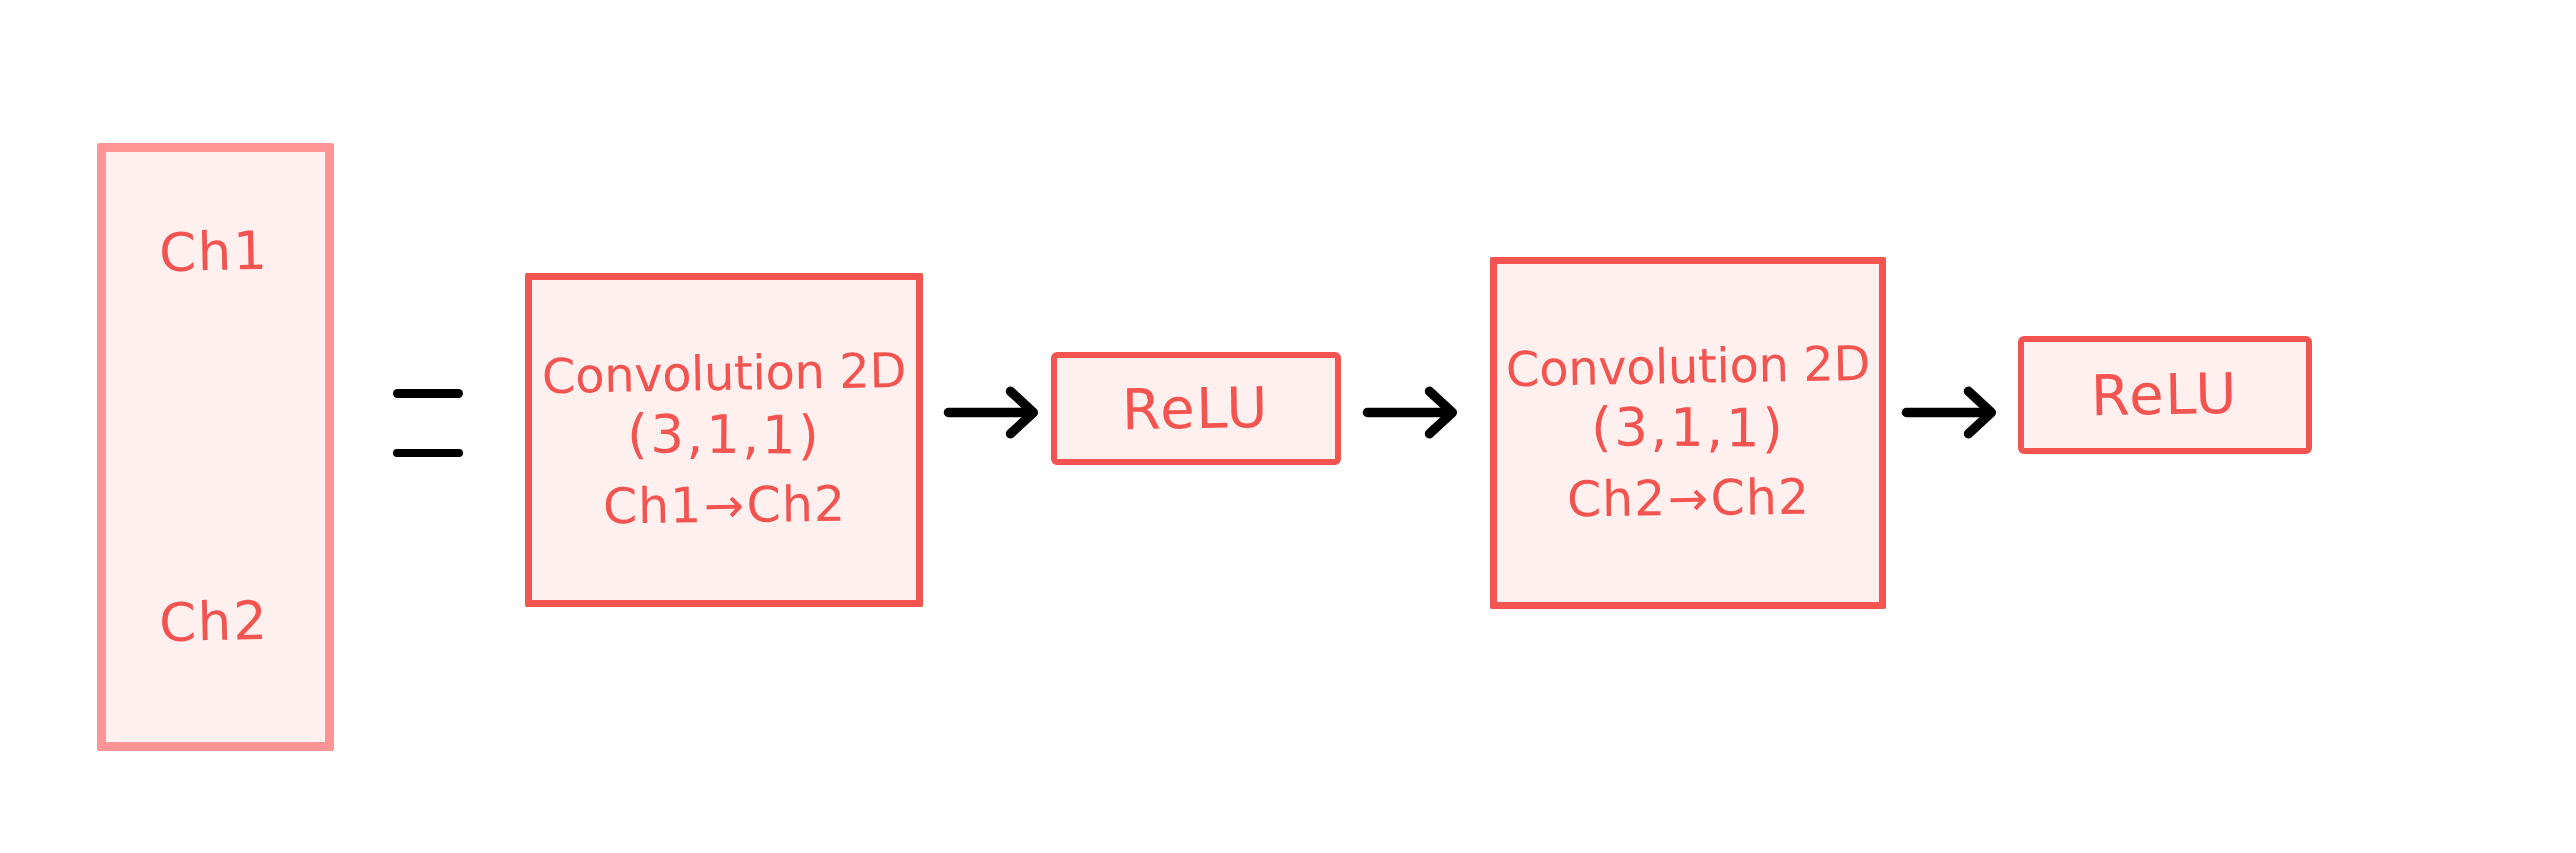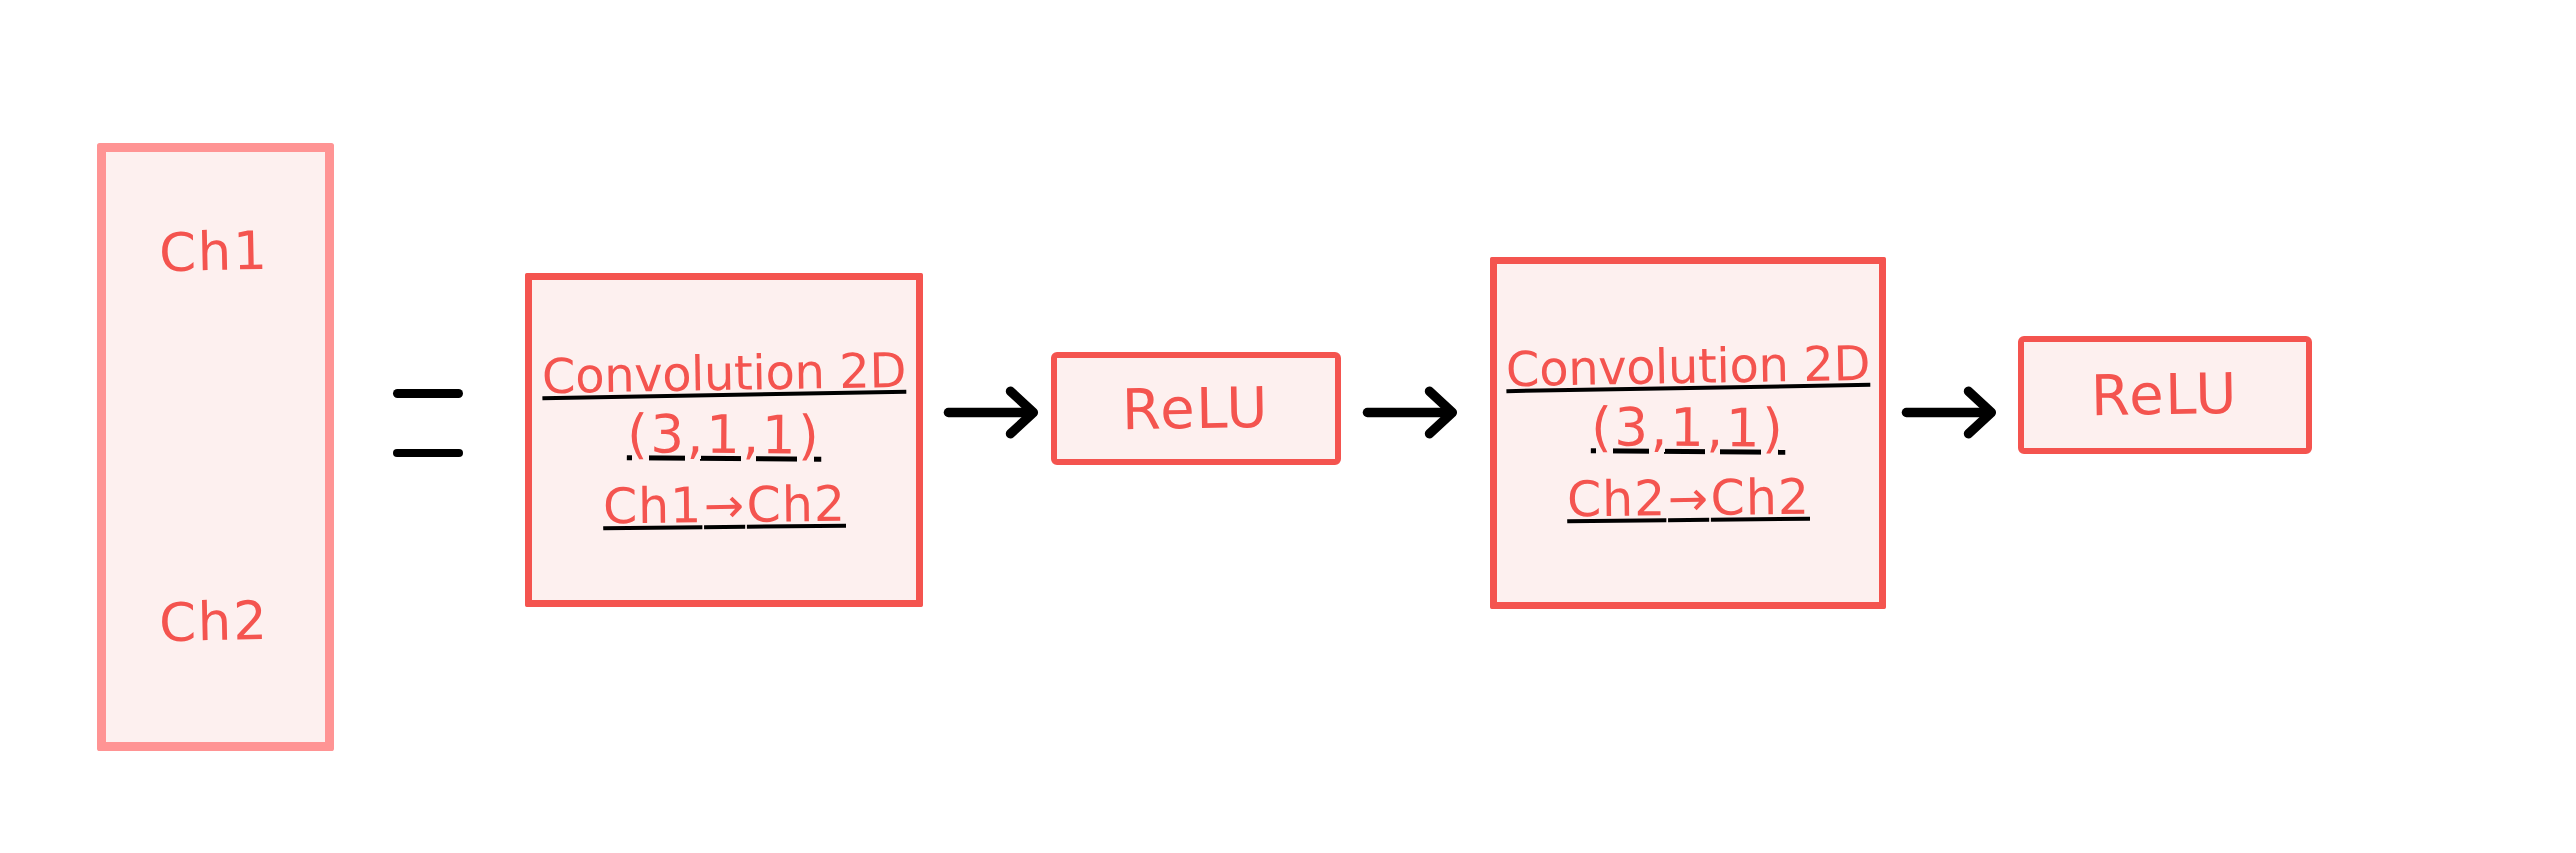--- a/index.html
+++ b/index.html
@@ -48,21 +48,20 @@
     transform: rotate(-1.2deg);
   }
   .ch-top { margin: 73px 0 0 53px; }
   .ch-bottom { margin: 0 0 94px 53px; }
 
   
   .box-conv {
     border: 7.7px solid #F4544F;
     border-radius: 1.7px;
     padding: 12px 15px;
-    text-decoration: underline;
   }
   .box-conv .line {
     color: #F4544F;
     font-family: "DejaVu Sans", sans-serif;
     line-height: 1.02;
     white-space: nowrap;
     text-align: center;
   }
   .conv-title {
     font-size: 48px;

